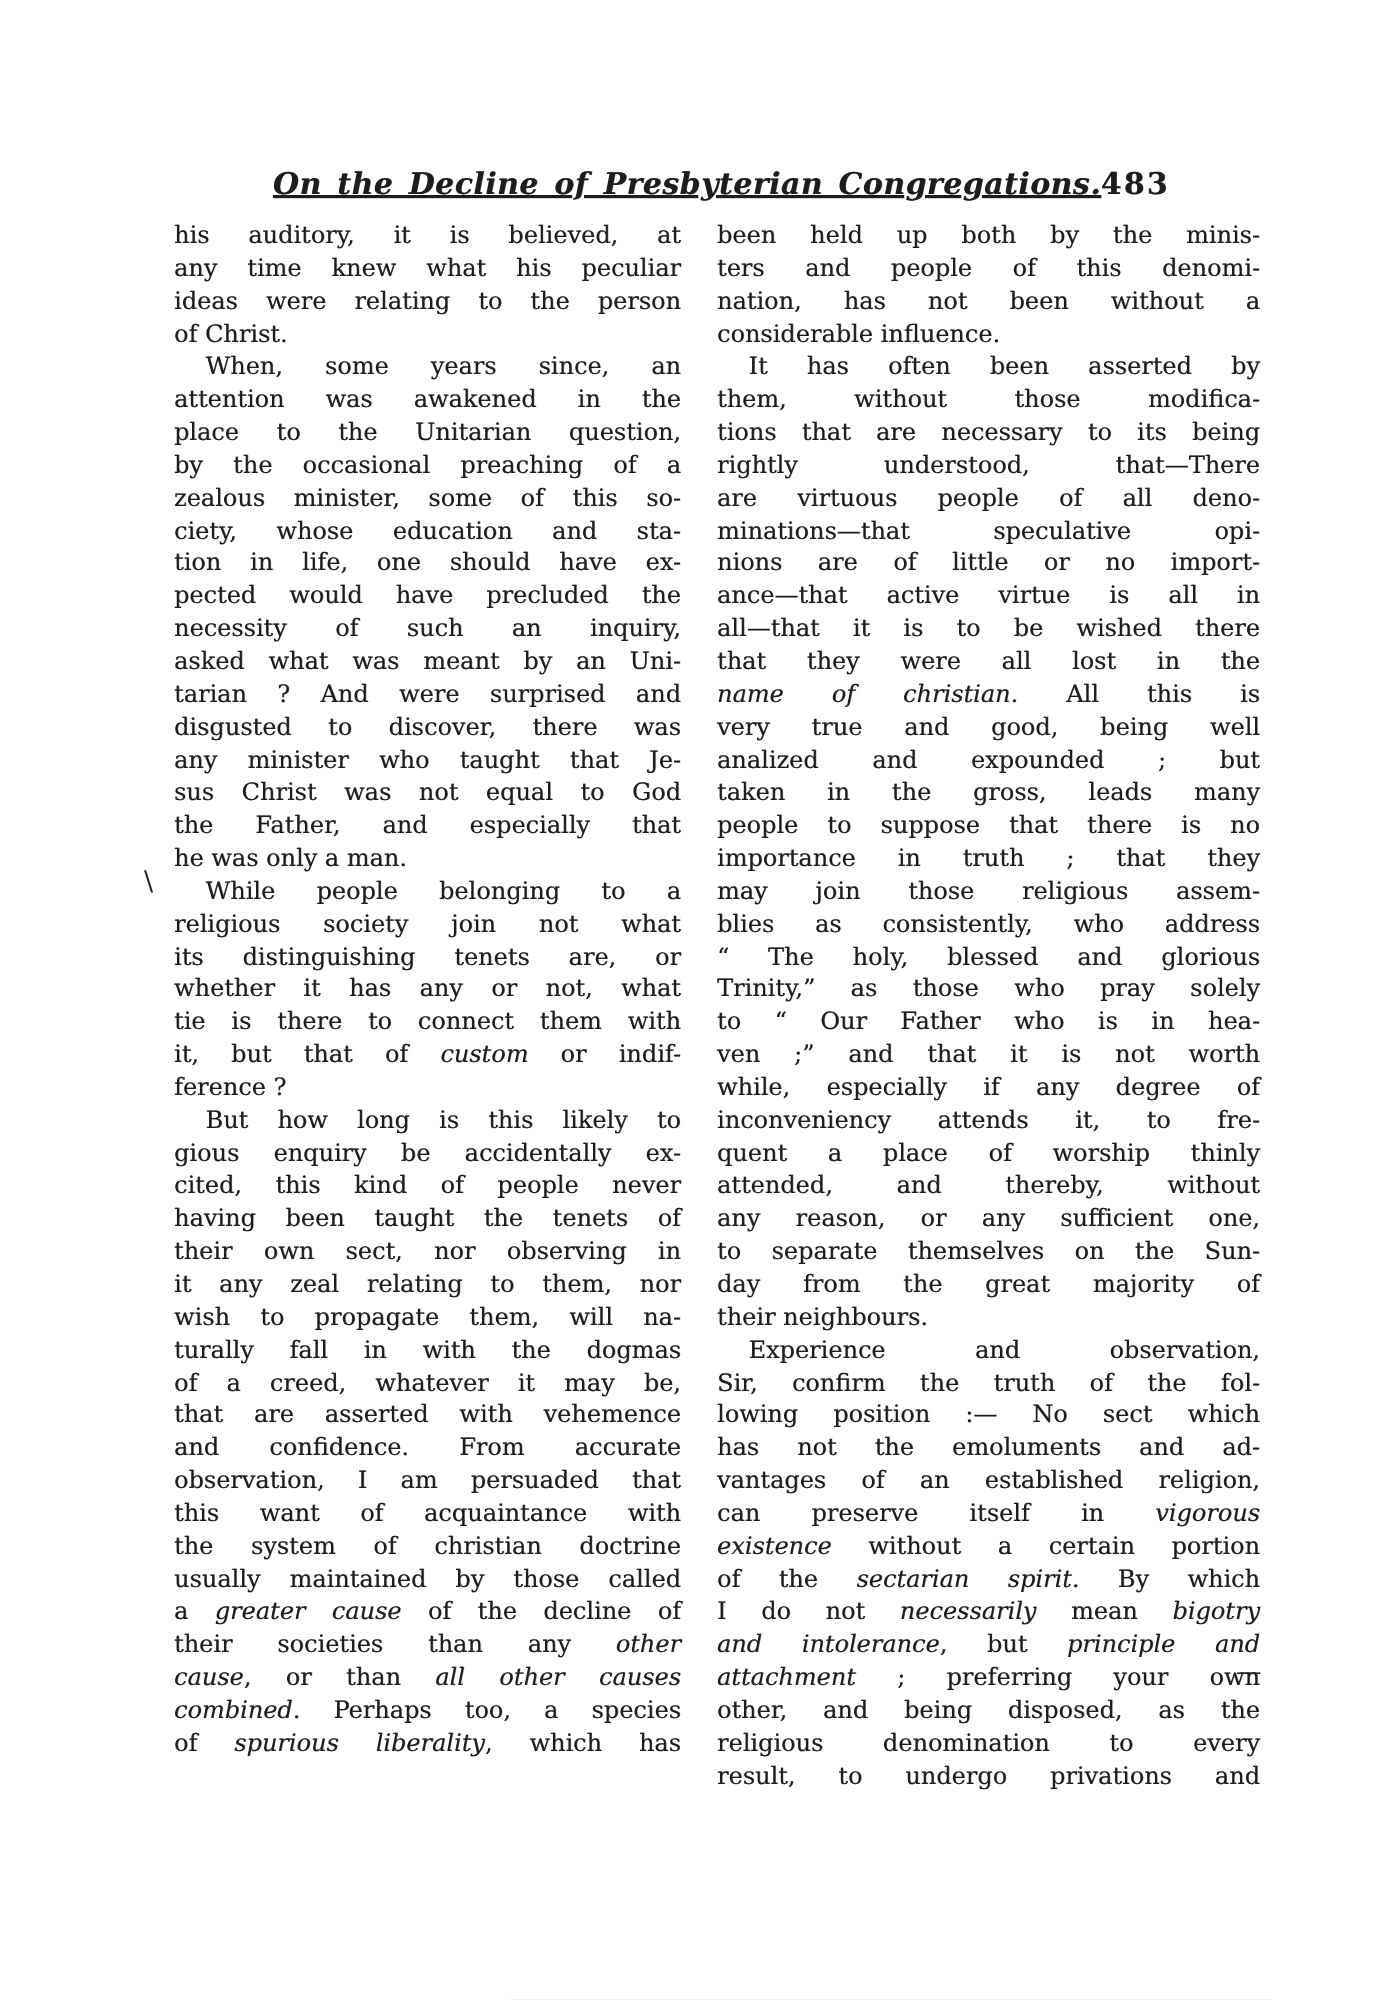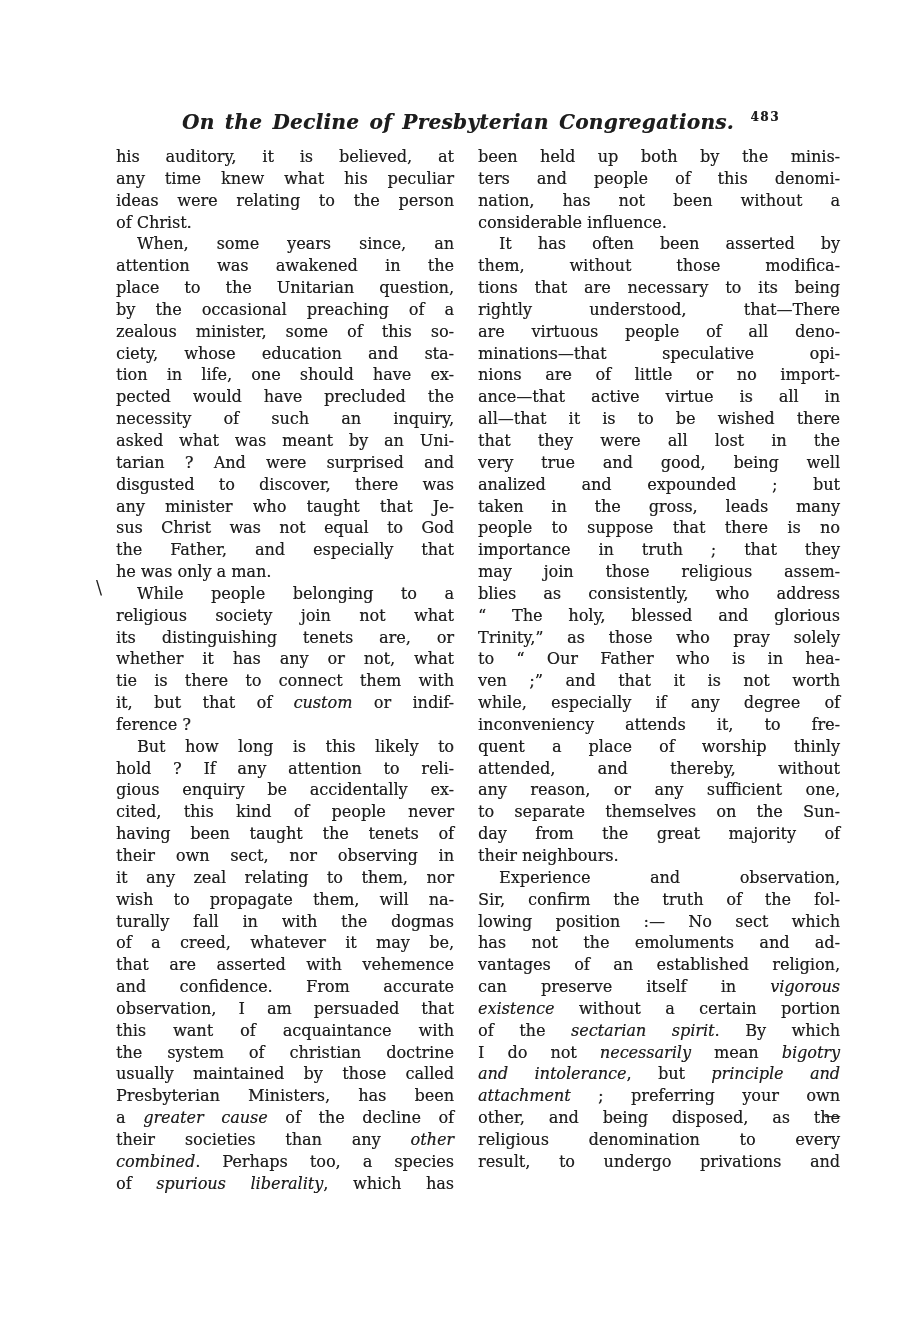--- a/index.html
+++ b/index.html
@@ -15,25 +15,26 @@
     position:absolute;left:96px;top:110px;width:724px;height:30px;
   }
   .running-title{
     text-align:center;
     font-style:italic;
     font-weight:600;
     font-size:20px;
     word-spacing:3px;
     letter-spacing:0.3px;
     text-shadow:0.3px 0.2px 0 rgba(25,25,25,0.6);
+    text-decoration:underline;
   }
   .page-number{
     position:absolute;right:40px;top:0;
     font-weight:bold;
-    font-size:12px;
+    font-size:20px;
     letter-spacing:1.5px;
     text-shadow:0.3px 0.2px 0 rgba(25,25,25,0.6);
   }
   .column{
     position:absolute;top:146px;
     font-size:16px;
     text-shadow:0.3px 0.2px 0 rgba(25,25,25,0.55);
     margin-left:20px;
   }
   .col-left{left:96px;width:338px;}
@@ -90,57 +91,57 @@
       <div class="line"><span>the Father, and especially that</span></div>
       <div class="line end"><span>he was only a man.</span></div>
       <div class="line indent"><span>While people belonging to a</span></div>
       <div class="line"><span>religious society join not what</span></div>
       <div class="line"><span>its distinguishing tenets are, or</span></div>
       <div class="line"><span>whether it has any or not, what</span></div>
       <div class="line"><span>tie is there to connect them with</span></div>
       <div class="line"><span>it, but that of </span><i>custom</i><span> or indif-</span></div>
       <div class="line end"><span>ference ?</span></div>
       <div class="line indent"><span>But how long is this likely to</span></div>
-      <div class="line"><span>hold ? If any attention to reli-</span></div>
       <div class="line"><span>gious enquiry be accidentally ex-</span></div>
       <div class="line"><span>cited, this kind of people never</span></div>
       <div class="line"><span>having been taught the tenets of</span></div>
       <div class="line"><span>their own sect, nor observing in</span></div>
       <div class="line"><span>it any zeal relating to them, nor</span></div>
       <div class="line"><span>wish to propagate them, will na-</span></div>
       <div class="line"><span>turally fall in with the dogmas</span></div>
       <div class="line"><span>of a creed, whatever it may be,</span></div>
       <div class="line"><span>that are asserted with vehemence</span></div>
       <div class="line"><span>and confidence. From accurate</span></div>
       <div class="line"><span>observation, I am persuaded that</span></div>
       <div class="line"><span>this want of acquaintance with</span></div>
       <div class="line"><span>the system of christian doctrine</span></div>
       <div class="line"><span>usually maintained by those called</span></div>
-      <div class="line"><span>Presbyterian Ministers, has been</span></div>
       <div class="line"><span>a </span><i>greater cause</i><span> of the decline of</span></div>
       <div class="line"><span>their societies than any </span><i>other</i></div>
+      <div class="line"><i>cause</i><span>, or than </span><i>all other causes</i></div>
       <div class="line"><i>combined</i><span>. Perhaps too, a species</span></div>
       <div class="line"><span>of </span><i>spurious liberality</i><span>, which has</span></div>
     </div>
 
   <div class="column col-right">
       <div class="line"><span>been held up both by the minis-</span></div>
       <div class="line"><span>ters and people of this denomi-</span></div>
       <div class="line"><span>nation, has not been without a</span></div>
       <div class="line end"><span>considerable influence.</span></div>
       <div class="line indent"><span>It has often been asserted by</span></div>
       <div class="line"><span>them, without those modifica-</span></div>
       <div class="line"><span>tions that are necessary to its being</span></div>
       <div class="line"><span>rightly understood, that—There</span></div>
       <div class="line"><span>are virtuous people of all deno-</span></div>
       <div class="line"><span>minations—that speculative opi-</span></div>
       <div class="line"><span>nions are of little or no import-</span></div>
       <div class="line"><span>ance—that active virtue is all in</span></div>
       <div class="line"><span>all—that it is to be wished there</span></div>
       <div class="line"><span>that they were all lost in the</span></div>
+      <div class="line"><i>name of christian</i><span>. All this is</span></div>
       <div class="line"><span>very true and good, being well</span></div>
       <div class="line"><span>analized and expounded ; but</span></div>
       <div class="line"><span>taken in the gross, leads many</span></div>
       <div class="line"><span>people to suppose that there is no</span></div>
       <div class="line"><span>importance in truth ; that they</span></div>
       <div class="line"><span>may join those religious assem-</span></div>
       <div class="line"><span>blies as consistently, who address</span></div>
       <div class="line"><span>“ The holy, blessed and glorious</span></div>
       <div class="line"><span>Trinity,” as those who pray solely</span></div>
       <div class="line"><span>to “ Our Father who is in hea-</span></div>

